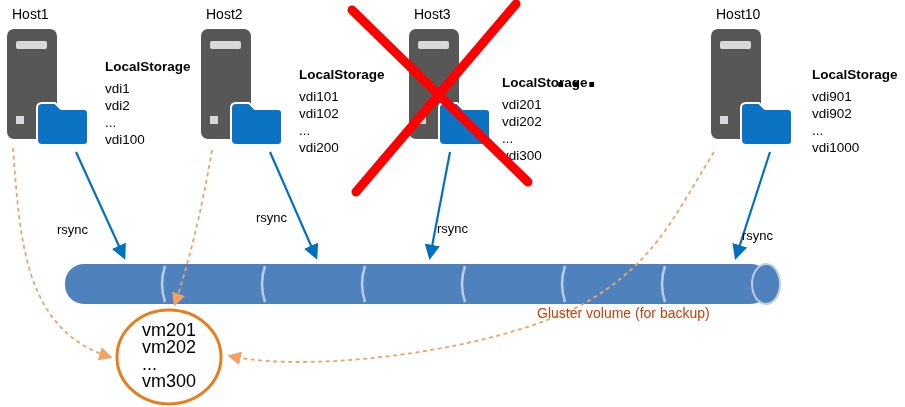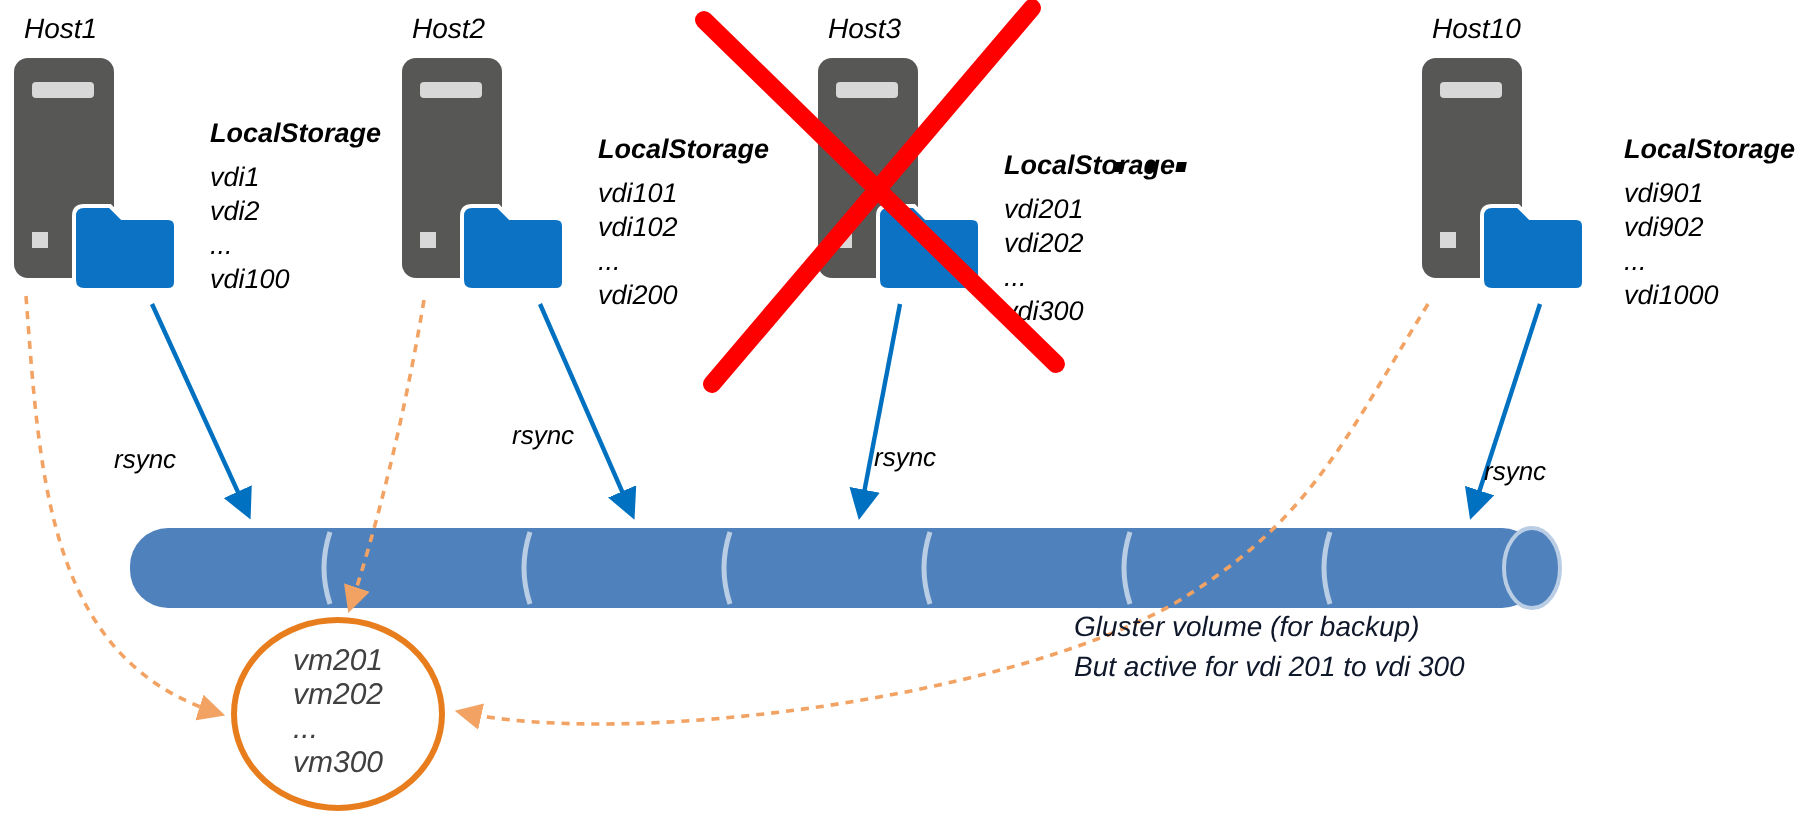--- a/index.html
+++ b/index.html
@@ -1,16 +1,16 @@
 <!DOCTYPE html>
 <html><head>
 <meta charset="utf-8">
 <style>
   html,body { margin:0; padding:0; background:#ffffff; font-family:"Liberation Sans", sans-serif; }
-  .canvas { position:relative; width:905px; height:407px; background:#ffffff; overflow:hidden;font-style:italic; }
+  .canvas { position:relative; width:905px; height:407px; background:#ffffff; overflow:hidden; }
 
   
   .host { position:absolute; top:6px; width:215px; height:160px; z-index:1; }
   .host1 { left:6px; }
   .host2 { left:200px; }
   .host3 { left:408px; }
   .host10 { left:710px; }
   .host-name { position:absolute; left:6px; top:0; font-size:14px; color:#000; white-space:nowrap; }
   .server { position:absolute; left:0; top:22px; }
   .folder { position:absolute; left:28px; top:90px; }
@@ -27,26 +27,26 @@
   .rsync { position:absolute; font-size:13px; color:#000; z-index:5; white-space:nowrap; }
   .r1 { left:57px; top:222px; }
   .r2 { left:256px; top:210px; }
   .r3 { left:437px; top:221px; }
   .r4 { left:742px; top:228px; }
 
   
   .overlay { position:absolute; left:0; top:0; z-index:4; }
 
   
-  .gluster-caption { position:absolute; left:537px; top:303px; font-size:14px; color:#0f172a; line-height:20px; z-index:5; white-space:nowrap; }
+  .gluster-caption { position:absolute; left:537px; top:303px; font-size:14px; color:#c2410c; line-height:20px; z-index:5; white-space:nowrap; }
 
   
   .vm-text { position:absolute; left:117px; top:312px; width:104px; height:88px;
              display:flex; align-items:center; justify-content:center; z-index:6; }
-  .vm-text-inner { text-align:left; font-size:15px; line-height:17px; color:#404040; }
+  .vm-text-inner { text-align:left; font-size:18px; line-height:17px; color:#000000; }
 </style>
 </head>
 <body>
 
 <div class="canvas">
 
   <div class="host host1">
     <div class="host-name">Host1</div>
     <svg class="server" width="52" height="112" viewBox="0 0 52 112">
       <rect x="1" y="1" width="50" height="110" rx="7" fill="#575756"></rect>
@@ -166,21 +166,20 @@
     <g stroke="#ff0000" stroke-width="9" stroke-linecap="round">
       <line x1="352" y1="10" x2="528" y2="182"></line>
       <line x1="516" y1="4" x2="356" y2="192"></line>
     </g>
 
     <ellipse cx="169" cy="357" rx="52" ry="47" fill="#ffffff" stroke="#e87d1e" stroke-width="3"></ellipse>
   </svg>
 
   <div class="gluster-caption">
     <div>Gluster volume (for backup)</div>
-    <div>But active for vdi 201 to vdi 300</div>
   </div>
 
   <div class="vm-text">
     <div class="vm-text-inner">
       <div>vm201</div>
       <div>vm202</div>
       <div>...</div>
       <div>vm300</div>
     </div>
   </div>

